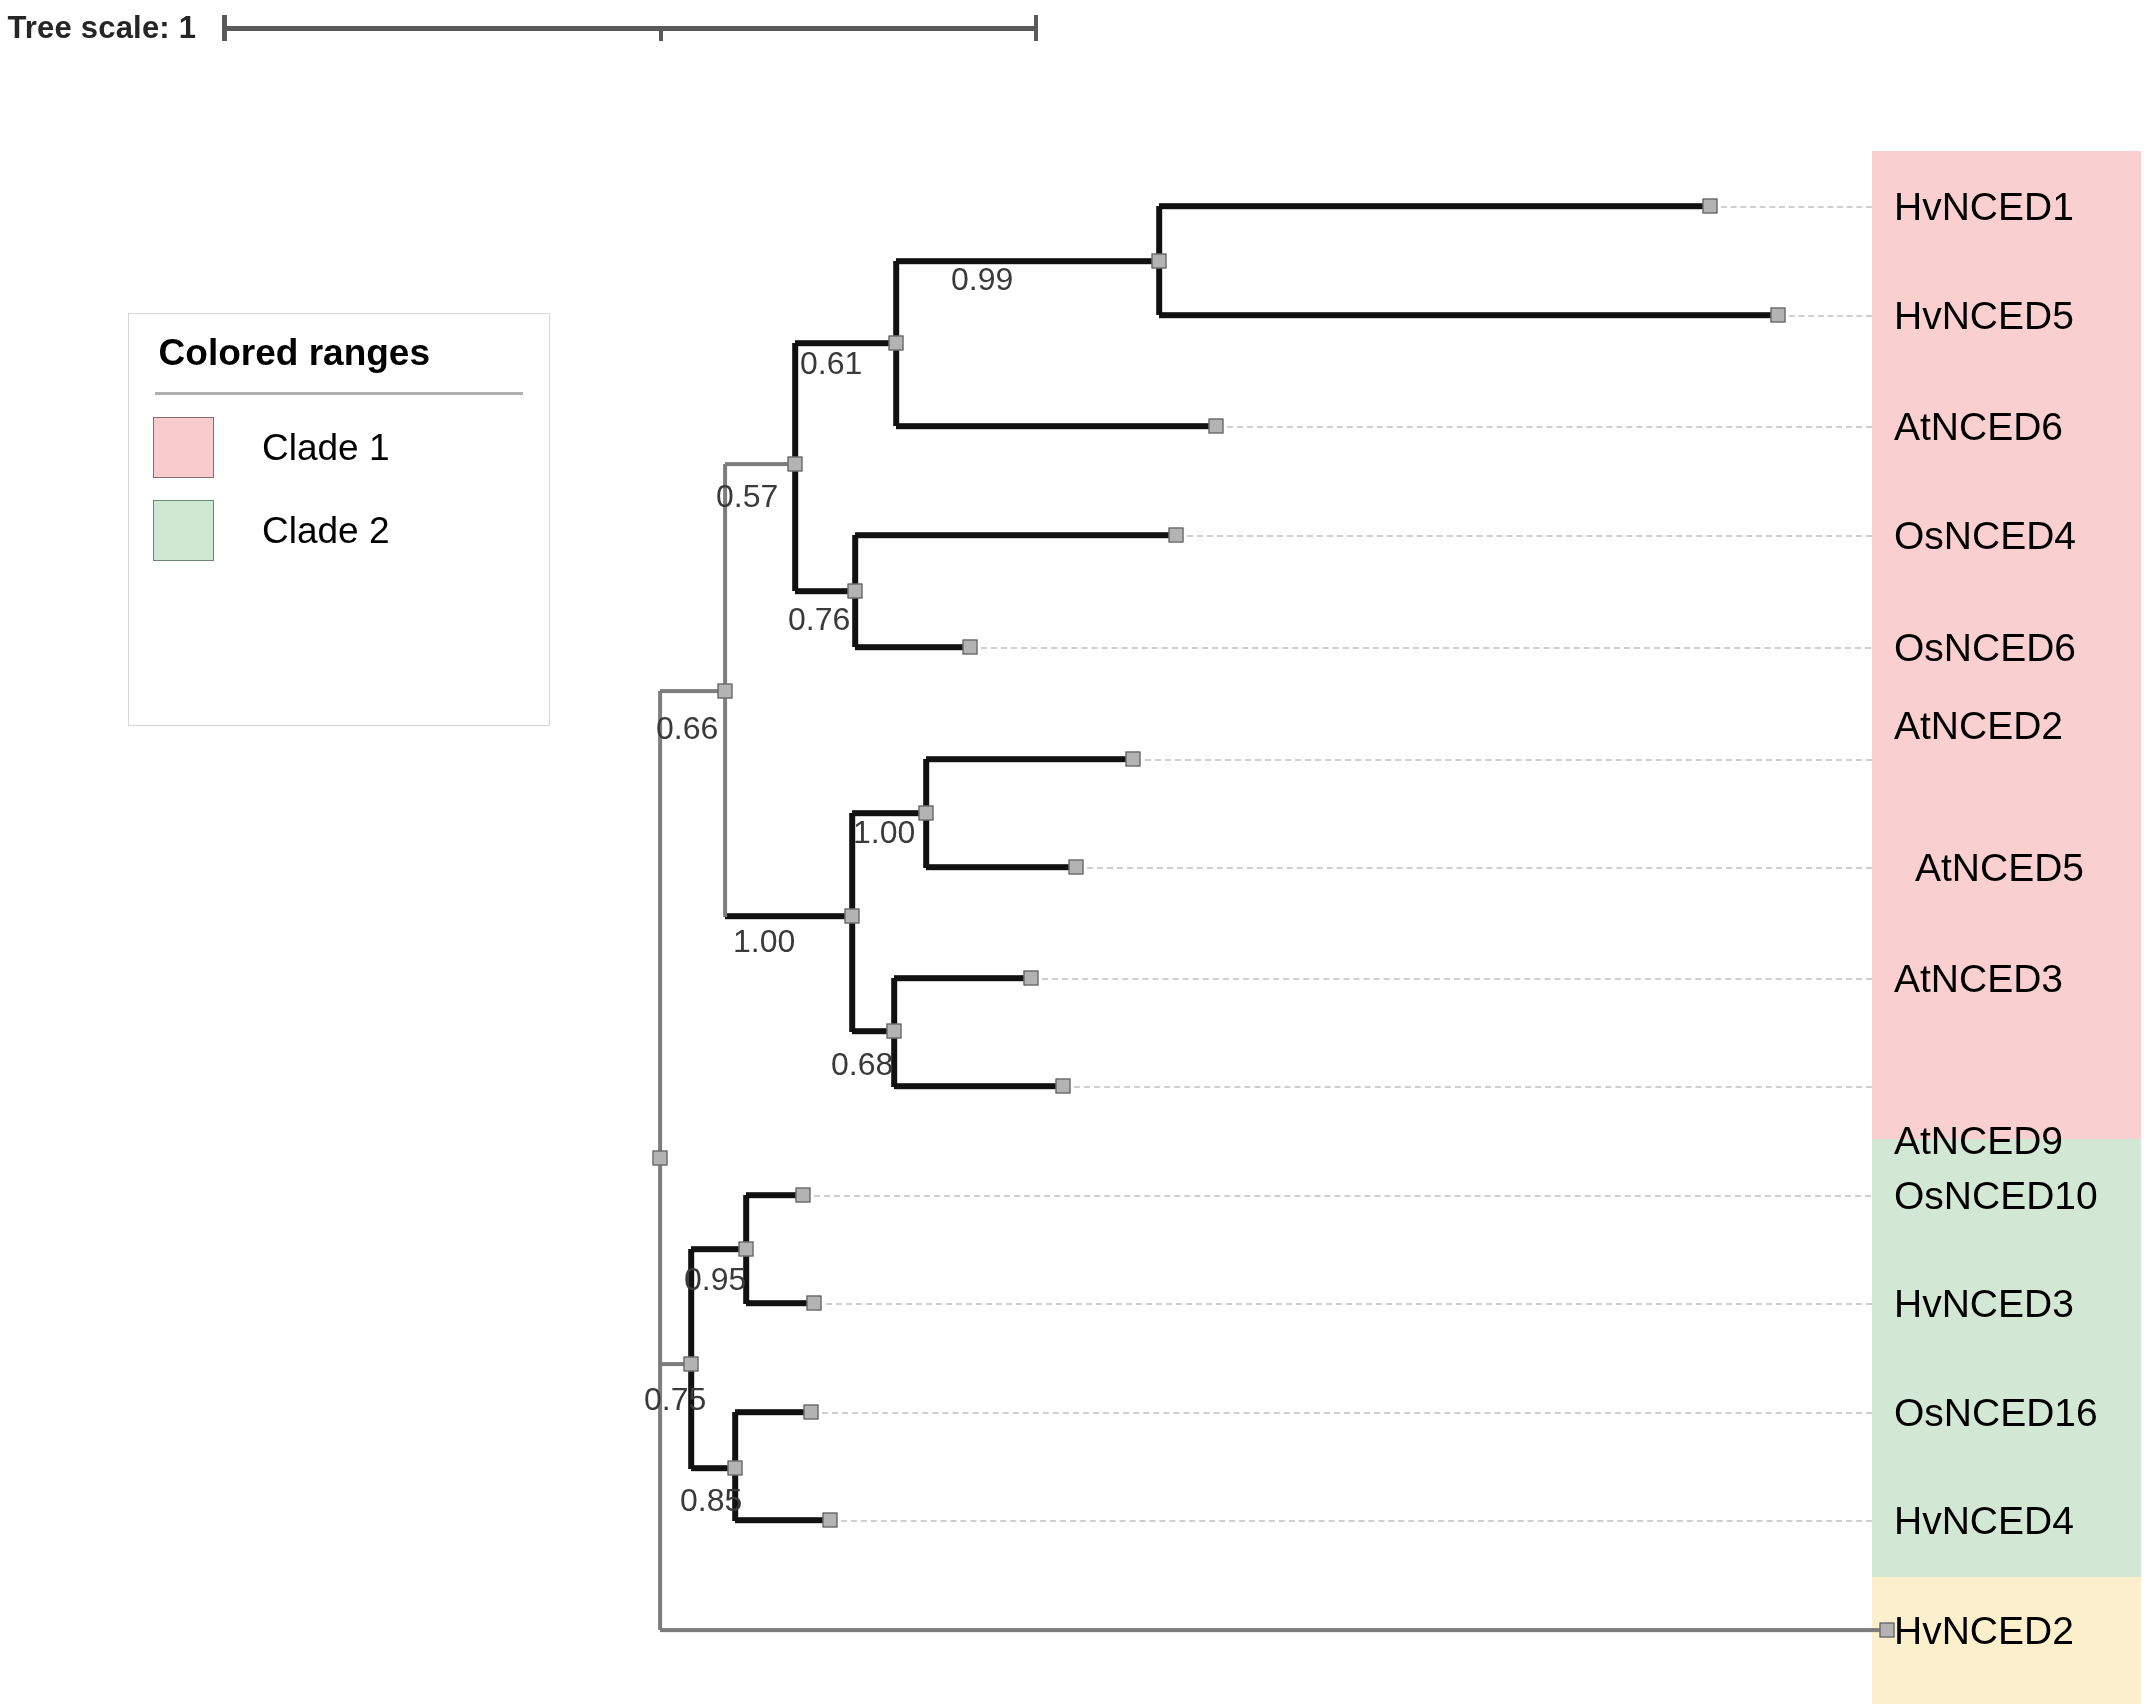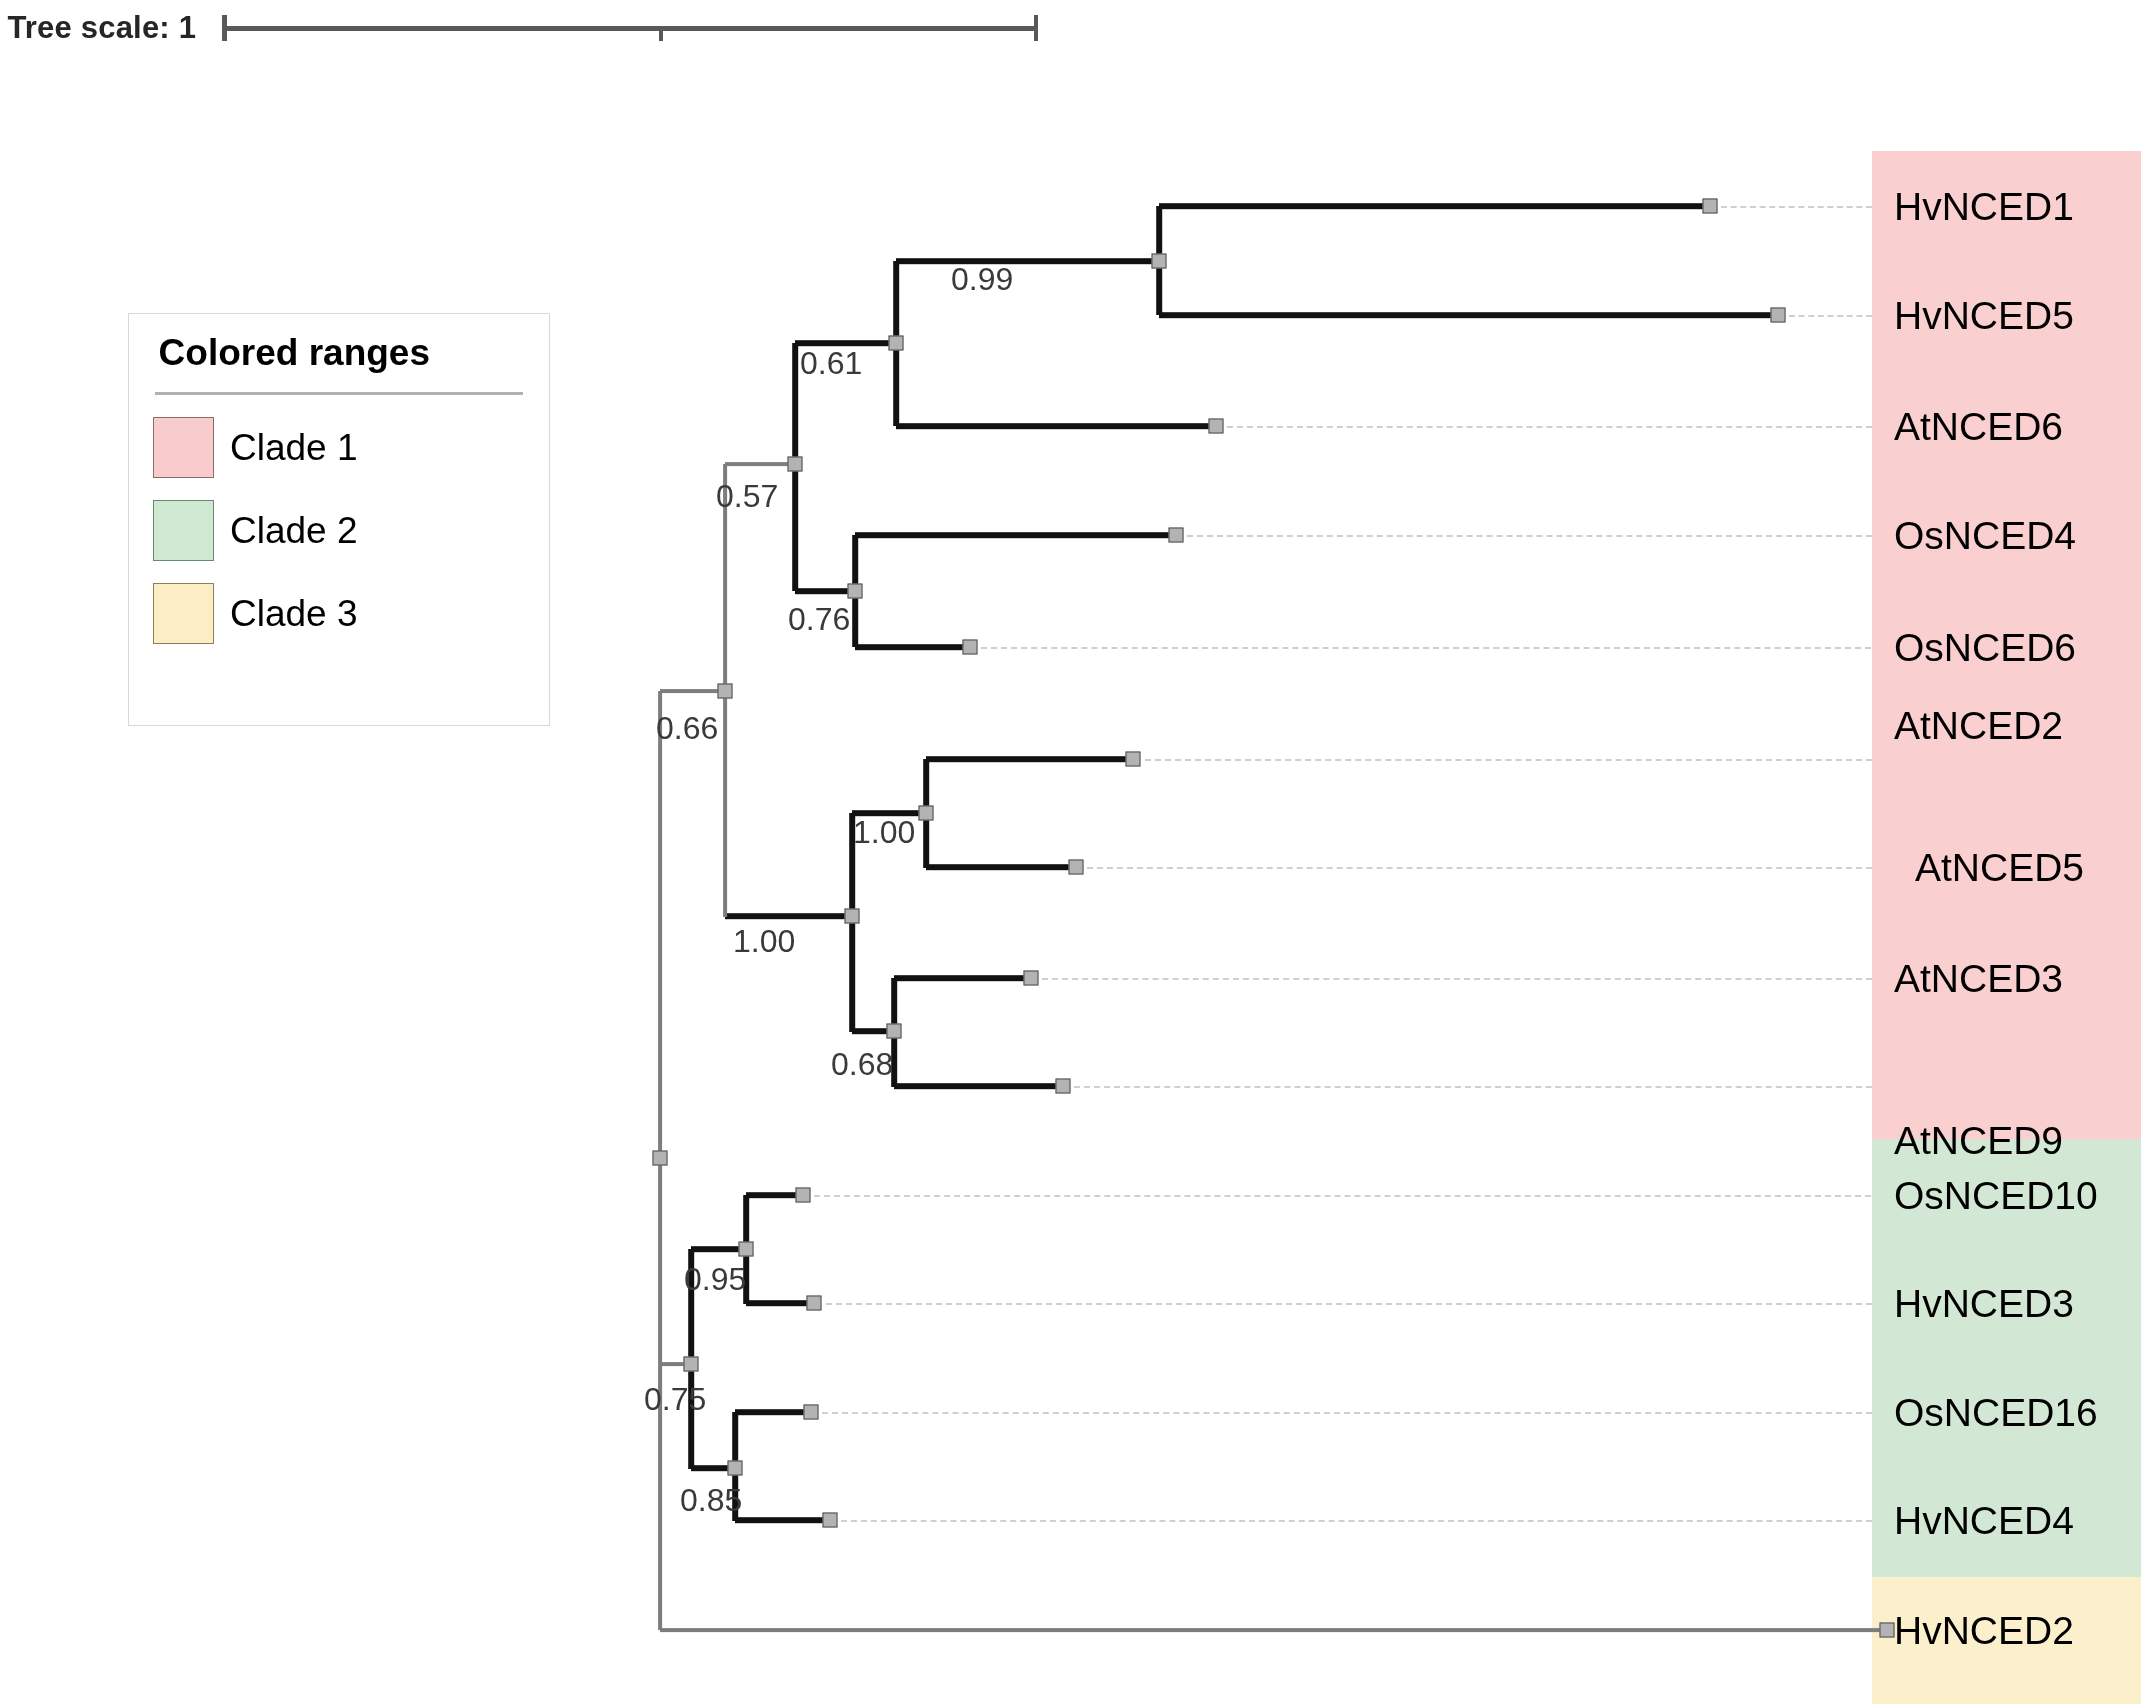--- a/index.html
+++ b/index.html
@@ -14,21 +14,21 @@
   .sb-tick{position:absolute;width:4.6px;background:#595959;}
   .sb-tick.end{top:7.4px;height:26px;}
   .sb-tick.mid{top:22px;height:12px;}
 
   
   #legend{position:absolute;left:128px;top:313px;width:422px;height:413px;
           background:#ffffff;border:0.9px solid #d8d8d8;box-sizing:border-box;
           padding:20.4px 24px 0 24px;}
   #legend-title{font-size:37px;font-weight:bold;line-height:1.05;padding-left:5.6px;}
   #legend-rule{margin:18.6px 1.9px 0 1.9px;height:2.8px;background:#b0b0b0;}
-  .legend-row{display:flex;align-items:center;gap:16px;margin-top:22px;}
+  .legend-row{display:flex;align-items:center;gap:48px;margin-top:22px;}
   .legend-swatch{width:61px;height:61px;border:1.9px solid #6f6f6f;box-sizing:border-box;}
   .legend-text{font-size:37px;line-height:1;}
 
   
   .range-band{position:absolute;left:1872px;width:269px;}
 
   
   .leaf-label{position:absolute;left:1894px;font-size:39px;line-height:1;
               white-space:nowrap;transform:translateY(-50%);}
   .leaf-dash{position:absolute;height:0;border-top:2.8px dashed #cfcfcf;}
@@ -167,24 +167,20 @@
   <div id="legend-rule"></div>
   <div id="legend-rows">
       <div class="legend-row">
         <div class="legend-swatch" style="background: rgb(248, 204, 204); border-color: rgb(138, 106, 106);"></div>
         <div class="legend-text">Clade 1</div>
       </div>
       <div class="legend-row">
         <div class="legend-swatch" style="background: rgb(207, 232, 210); border-color: rgb(106, 138, 111);"></div>
         <div class="legend-text">Clade 2</div>
       </div>
-      <div class="legend-row">
-        <div class="legend-swatch" style="background: rgb(251, 237, 196); border-color: rgb(138, 127, 90);"></div>
-        <div class="legend-text">Clade 3</div>
-      </div>
     </div>
 </div>
 
 <div class="leaf-label" style="top: 206px;">HvNCED1</div>
 <div class="leaf-label" style="top: 315px;">HvNCED5</div>
 <div class="leaf-label" style="top: 426px;">AtNCED6</div>
 <div class="leaf-label" style="top: 535px;">OsNCED4</div>
 <div class="leaf-label" style="top: 647px;">OsNCED6</div>
 <div class="leaf-label" style="top: 725px;">AtNCED2</div>
 <div class="leaf-label" style="top: 867px; margin-left: 21px;">AtNCED5</div>

